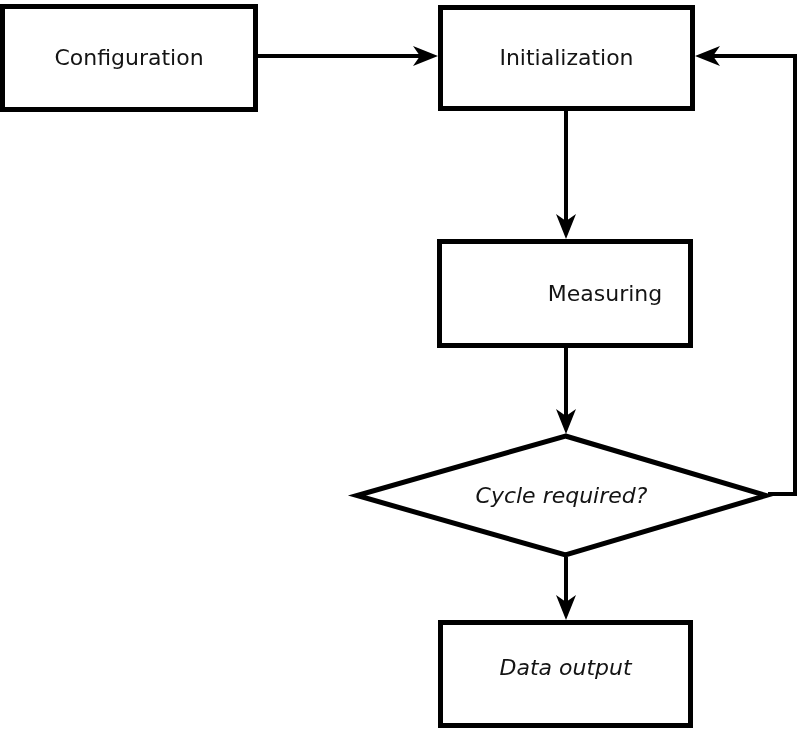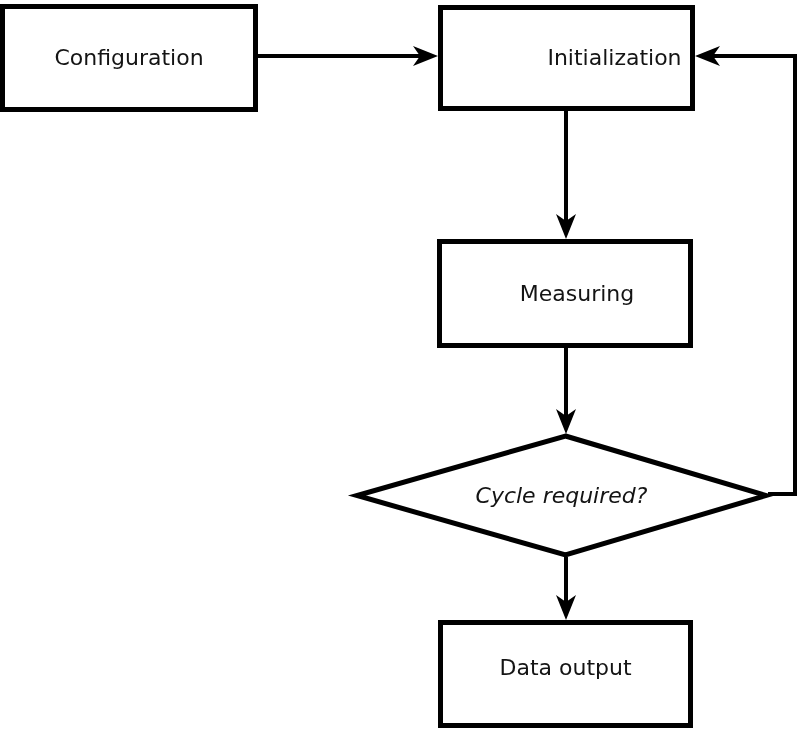--- a/index.html
+++ b/index.html
@@ -100,29 +100,29 @@
     <polygon class="node-diamond" points="565.5,436 766,495.5 565.5,555 357,495.5"></polygon>
 
     <rect class="node-box" x="440.5" y="622.5" width="250" height="103"></rect>
 
   </svg>
 
   <div class="node-label" style="left:0px; top:4px; width:258px; height:108px;">
     <span>Configuration</span>
   </div>
 
-  <div class="node-label" style="left:438px; top:5px; width:257px; height:106px;padding-left:48px;">
+  <div class="node-label" style="left:438px; top:5px; width:257px; height:106px;">
     <span>Initialization</span>
   </div>
 
-  <div class="node-label" style="left:449px; top:239px; width:256px; height:109px;">
+  <div class="node-label" style="left:437px; top:239px; width:256px; height:109px;padding-left:40px;">
     <span>Measuring</span>
   </div>
 
   <div class="node-label" style="left:355px; top:434px; width:413px; height:123px;font-style:italic;">
     <span>Cycle required?</span>
   </div>
 
-  <div class="node-label" style="left:438px; top:620px; width:255px; height:96px;">
+  <div class="node-label" style="left:438px; top:620px; width:255px; height:96px;font-style:italic;">
     <span>Data output</span>
   </div>
 
 </div>
 
 </body></html>

